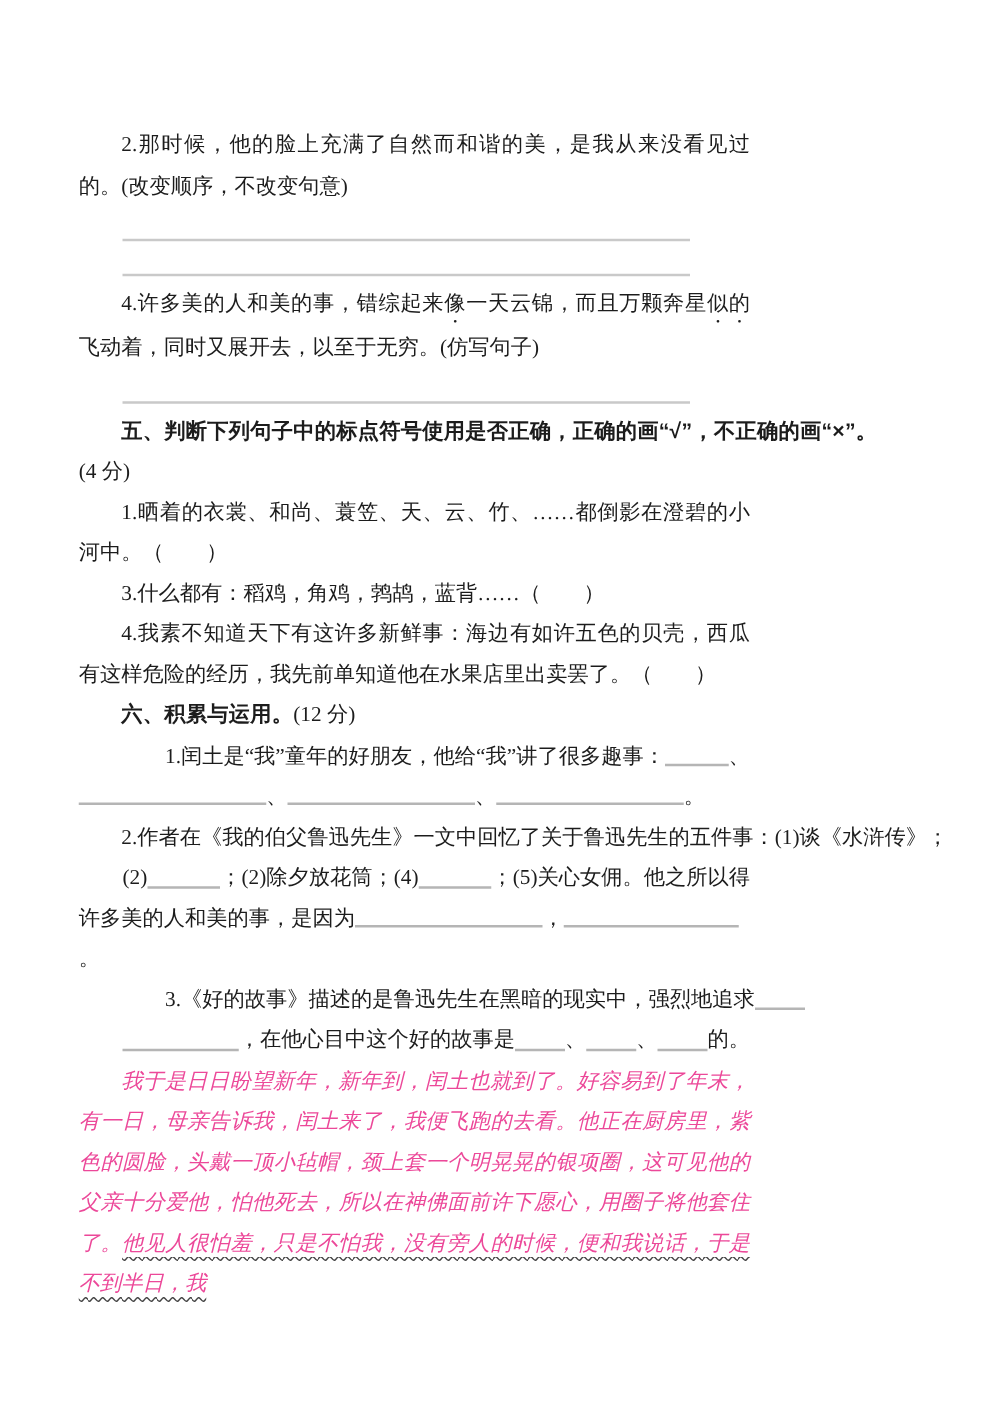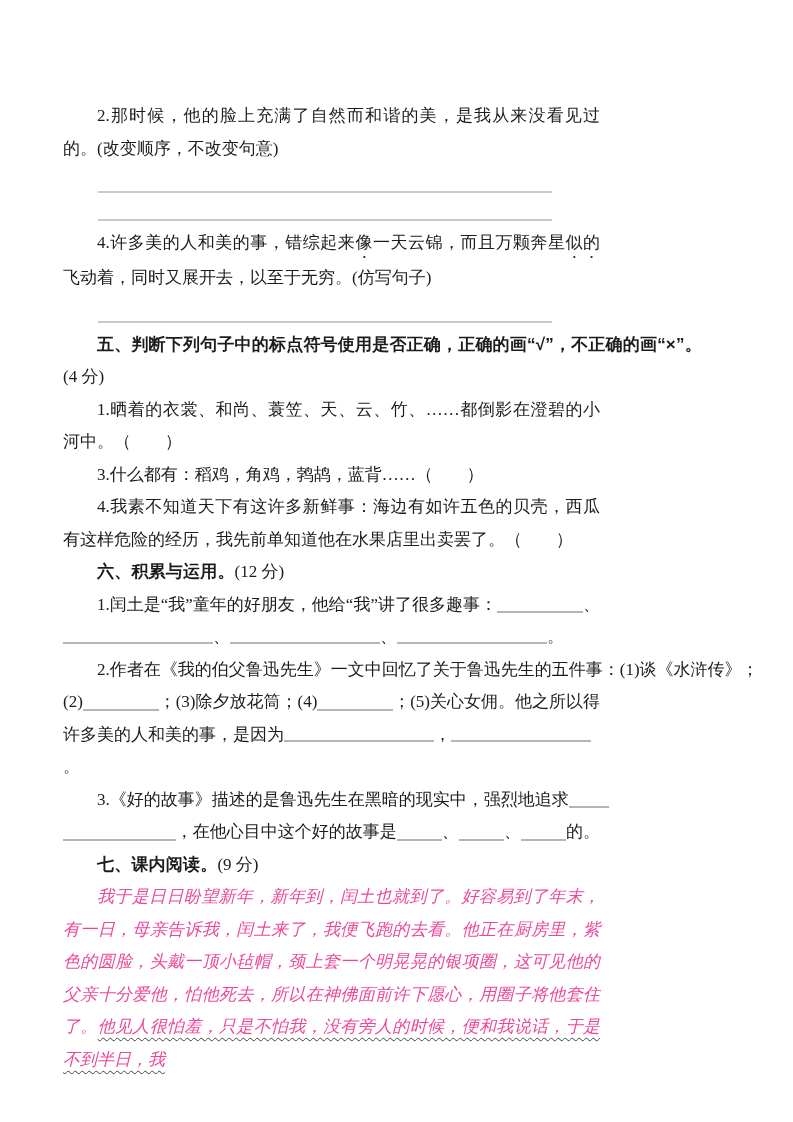--- a/index.html
+++ b/index.html
@@ -36,20 +36,21 @@
     height:0;
     border-top:2px solid #c9c9c9;
     margin:26px 48px 6px 35px;
   }
 
   
   .fline {
     display:flex;
     line-height:32.5px;
     align-items:stretch;
+    margin-left:35px;
   }
   .fline .seg { flex:0 0 auto; white-space:nowrap; }
   .fill {
     flex:1 1 60px;
     border-bottom:2px solid #b5b5b5;
     align-self:flex-end;
     margin-bottom:8px;
     min-width:40px;
   }
   .indent2 { padding-left:2em; }
@@ -127,21 +128,21 @@
       <span class="seg">、</span>
     </div>
     <div class="line">
       <span class="blank w150"></span><span>、</span><span class="blank w150"></span><span>、</span><span class="blank w150"></span><span>。</span>
     </div>
 
     <div class="heading-line" style="font-family:'Liberation Serif',serif;font-weight:normal;">2.作者在《我的伯父鲁迅先生》一文中回忆了关于鲁迅先生的五件事：(1)谈《水浒传》；</div>
     <div class="fline">
       <span class="seg">(2)</span>
       <span class="fill"></span>
-      <span class="seg">；(3)除夕放花筒；(4)</span>
+      <span class="seg">；(2)除夕放花筒；(4)</span>
       <span class="fill"></span>
       <span class="seg">；(5)关心女佣。他之所以得</span>
     </div>
     <div class="line">
       <span>许多美的人和美的事，是因为</span><span class="blank w150"></span><span>，</span><span class="blank w140"></span><span>。</span>
     </div>
 
     <div class="fline">
       <span class="seg indent2">3.《好的故事》描述的是鲁迅先生在黑暗的现实中，强烈地追求</span>
       <span class="fill"></span>
@@ -152,22 +153,19 @@
       <span class="fill"></span>
       <span class="seg">、</span>
       <span class="fill"></span>
       <span class="seg">、</span>
       <span class="fill"></span>
       <span class="seg">的。</span>
     </div>
   </div>
 
   <div>
-    <div class="heading-line">
-      <span class="bold-head">七、课内阅读。</span><span class="score">(9 分)</span>
-    </div>
 
     <p class="passage">
       <span>我于是日日盼望新年，新年到，闰土也就到了。好容易到了年末，有一日，母亲告诉我，闰土来了，我便飞跑的去看。他正在厨房里，紫色的圆脸，头戴一顶小毡帽，颈上套一个明晃晃的银项圈，这可见他的父亲十分爱他，怕他死去，所以在神佛面前许下愿心，用圈子将他套住了。</span><span class="wavy">他见人很怕羞，只是不怕我，没有旁人的时候，便和我说话，于是不到半日，我</span>
     </p>
   </div>
 
 </div>
 
 </body></html>

